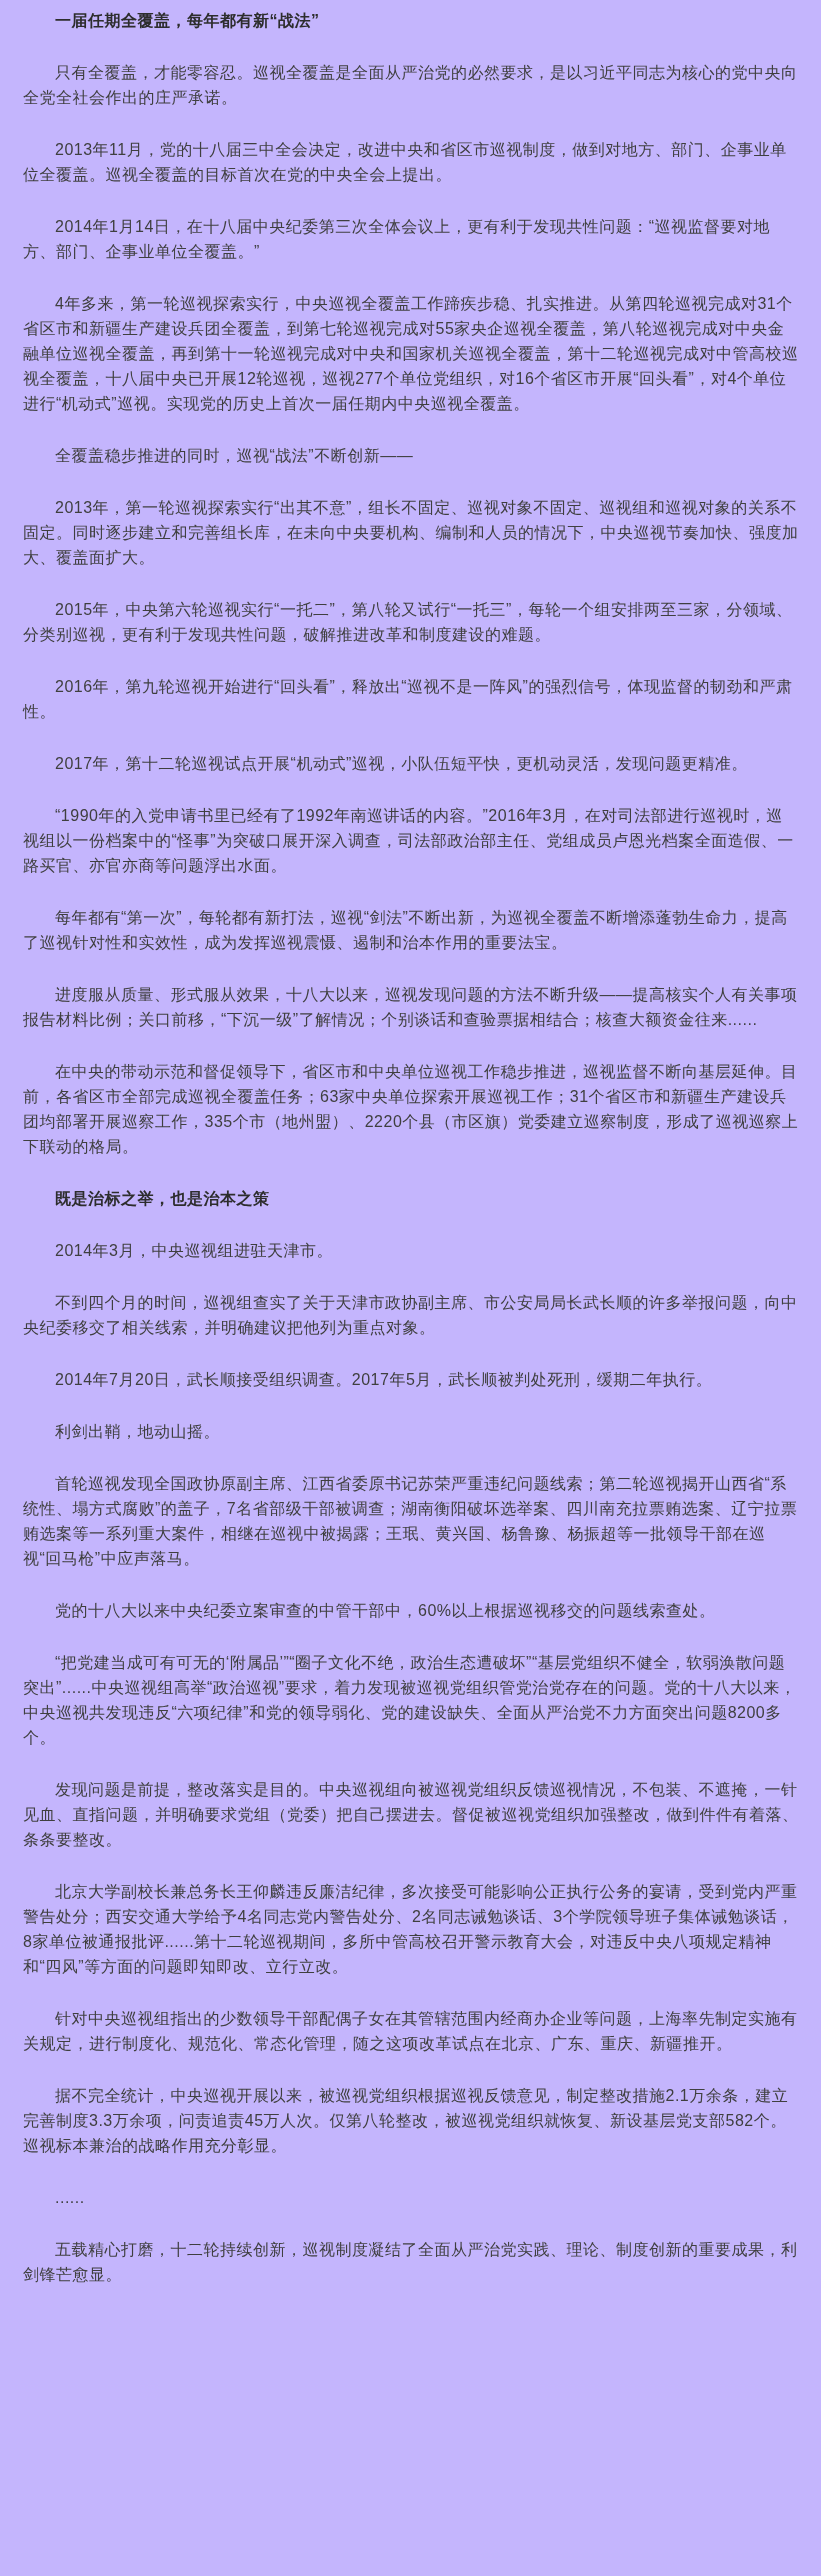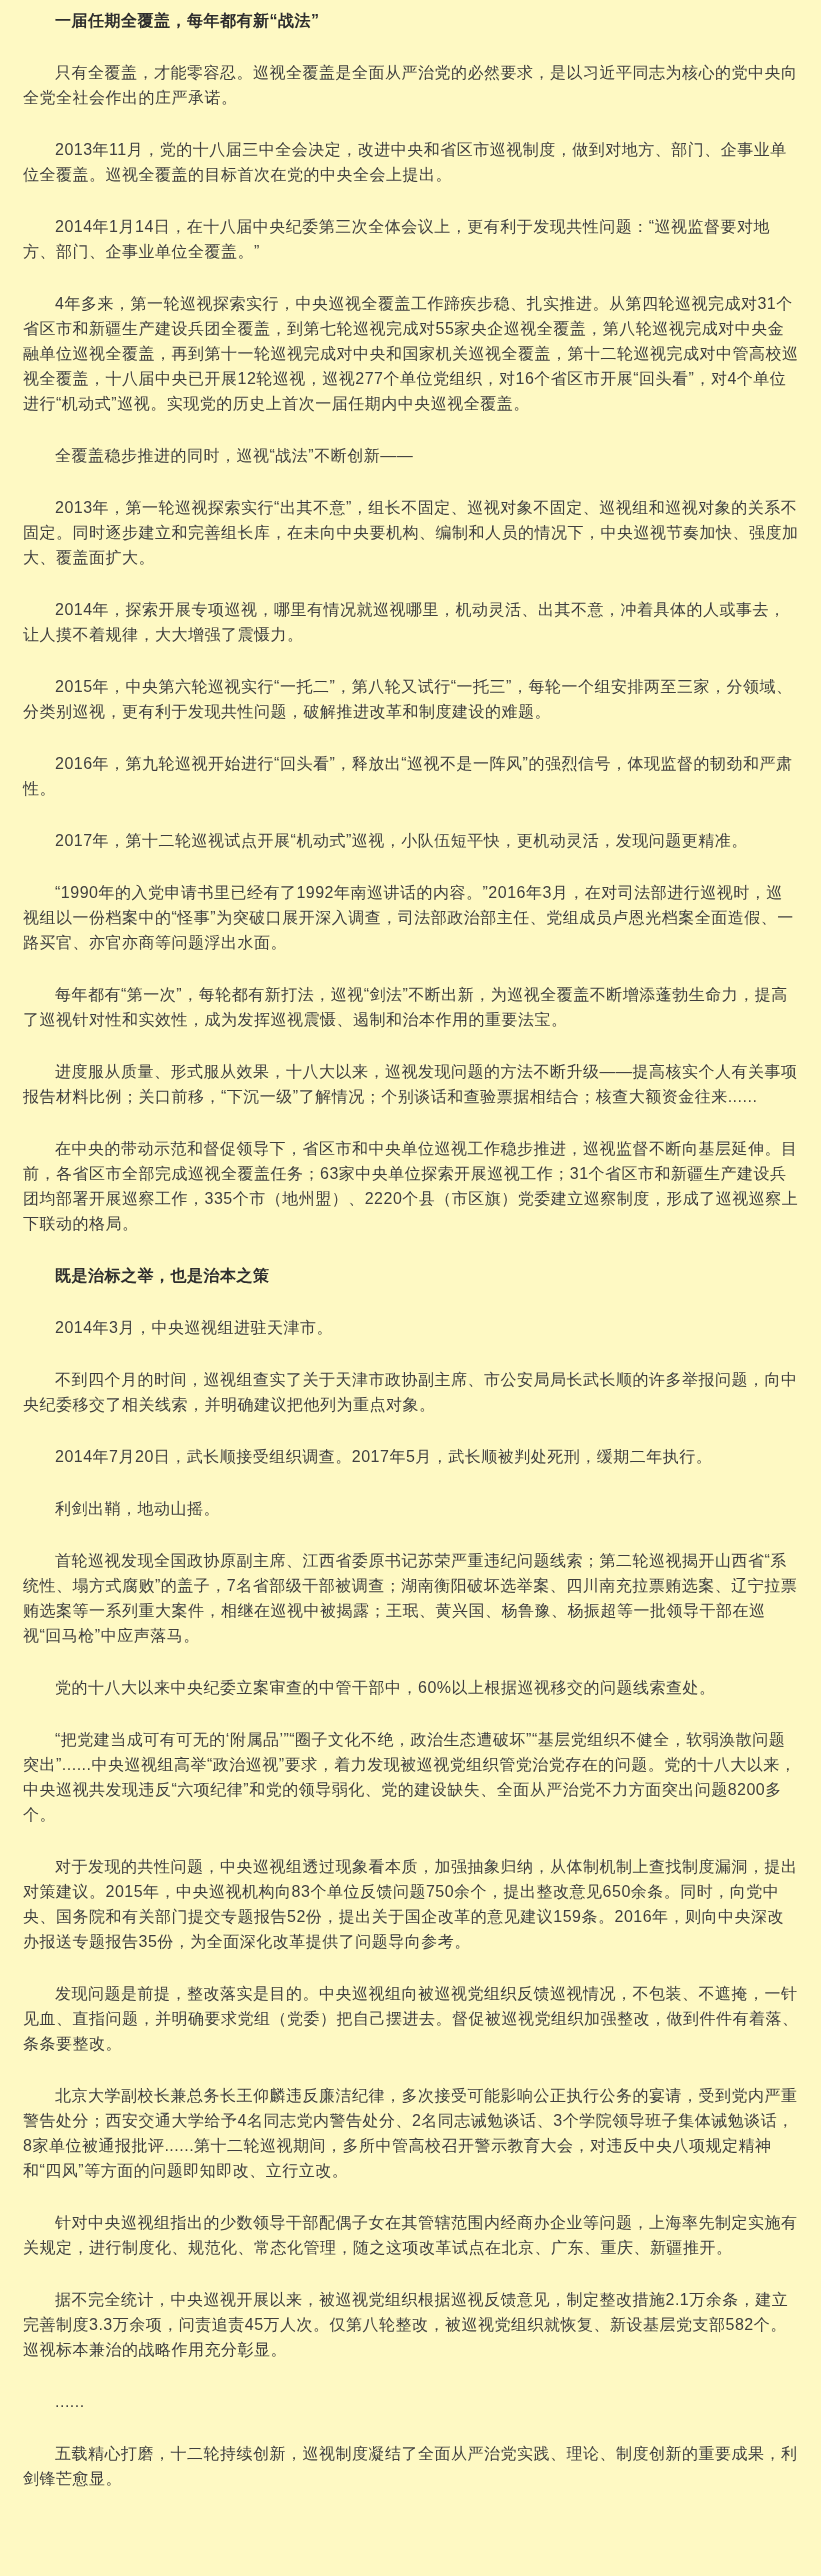--- a/index.html
+++ b/index.html
@@ -5,21 +5,21 @@
   html, body {
     margin: 0;
     padding: 0;
     background: #ffffff;
   }
   .page {
     width: 821px;
     height: 2576px;
     overflow: hidden;
     box-sizing: border-box;
-    background: #fef9c3;
+    background: #c4b5fd;
     padding: 8.4px 22px 0 23px;
   }
   .para, .heading {
     margin: 0 0 27px 0;
     font-family: "Liberation Sans", sans-serif;
     font-size: 16px;
     line-height: 25px;
     color: #3f3f3f;
     text-indent: 2em;
     letter-spacing: 0.5px;
@@ -34,37 +34,35 @@
 
 <div class="page">
   <div id="article-body">
       <p class="heading">一届任期全覆盖，每年都有新“战法”</p>
       <p class="para">只有全覆盖，才能零容忍。巡视全覆盖是全面从严治党的必然要求，是以习近平同志为核心的党中央向全党全社会作出的庄严承诺。</p>
       <p class="para">2013年11月，党的十八届三中全会决定，改进中央和省区市巡视制度，做到对地方、部门、企事业单位全覆盖。巡视全覆盖的目标首次在党的中央全会上提出。</p>
       <p class="para">2014年1月14日，在十八届中央纪委第三次全体会议上，更有利于发现共性问题：“巡视监督要对地方、部门、企事业单位全覆盖。”</p>
       <p class="para">4年多来，第一轮巡视探索实行，中央巡视全覆盖工作蹄疾步稳、扎实推进。从第四轮巡视完成对31个省区市和新疆生产建设兵团全覆盖，到第七轮巡视完成对55家央企巡视全覆盖，第八轮巡视完成对中央金融单位巡视全覆盖，再到第十一轮巡视完成对中央和国家机关巡视全覆盖，第十二轮巡视完成对中管高校巡视全覆盖，十八届中央已开展12轮巡视，巡视277个单位党组织，对16个省区市开展“回头看”，对4个单位进行“机动式”巡视。实现党的历史上首次一届任期内中央巡视全覆盖。</p>
       <p class="para">全覆盖稳步推进的同时，巡视“战法”不断创新——</p>
       <p class="para">2013年，第一轮巡视探索实行“出其不意”，组长不固定、巡视对象不固定、巡视组和巡视对象的关系不固定。同时逐步建立和完善组长库，在未向中央要机构、编制和人员的情况下，中央巡视节奏加快、强度加大、覆盖面扩大。</p>
-      <p class="para">2014年，探索开展专项巡视，哪里有情况就巡视哪里，机动灵活、出其不意，冲着具体的人或事去，让人摸不着规律，大大增强了震慑力。</p>
       <p class="para">2015年，中央第六轮巡视实行“一托二”，第八轮又试行“一托三”，每轮一个组安排两至三家，分领域、分类别巡视，更有利于发现共性问题，破解推进改革和制度建设的难题。</p>
       <p class="para">2016年，第九轮巡视开始进行“回头看”，释放出“巡视不是一阵风”的强烈信号，体现监督的韧劲和严肃性。</p>
       <p class="para">2017年，第十二轮巡视试点开展“机动式”巡视，小队伍短平快，更机动灵活，发现问题更精准。</p>
       <p class="para">“1990年的入党申请书里已经有了1992年南巡讲话的内容。”2016年3月，在对司法部进行巡视时，巡视组以一份档案中的“怪事”为突破口展开深入调查，司法部政治部主任、党组成员卢恩光档案全面造假、一路买官、亦官亦商等问题浮出水面。</p>
       <p class="para">每年都有“第一次”，每轮都有新打法，巡视“剑法”不断出新，为巡视全覆盖不断增添蓬勃生命力，提高了巡视针对性和实效性，成为发挥巡视震慑、遏制和治本作用的重要法宝。</p>
       <p class="para">进度服从质量、形式服从效果，十八大以来，巡视发现问题的方法不断升级——提高核实个人有关事项报告材料比例；关口前移，“下沉一级”了解情况；个别谈话和查验票据相结合；核查大额资金往来......</p>
       <p class="para">在中央的带动示范和督促领导下，省区市和中央单位巡视工作稳步推进，巡视监督不断向基层延伸。目前，各省区市全部完成巡视全覆盖任务；63家中央单位探索开展巡视工作；31个省区市和新疆生产建设兵团均部署开展巡察工作，335个市（地州盟）、2220个县（市区旗）党委建立巡察制度，形成了巡视巡察上下联动的格局。</p>
       <p class="heading">既是治标之举，也是治本之策</p>
       <p class="para">2014年3月，中央巡视组进驻天津市。</p>
       <p class="para">不到四个月的时间，巡视组查实了关于天津市政协副主席、市公安局局长武长顺的许多举报问题，向中央纪委移交了相关线索，并明确建议把他列为重点对象。</p>
       <p class="para">2014年7月20日，武长顺接受组织调查。2017年5月，武长顺被判处死刑，缓期二年执行。</p>
       <p class="para">利剑出鞘，地动山摇。</p>
       <p class="para">首轮巡视发现全国政协原副主席、江西省委原书记苏荣严重违纪问题线索；第二轮巡视揭开山西省“系统性、塌方式腐败”的盖子，7名省部级干部被调查；湖南衡阳破坏选举案、四川南充拉票贿选案、辽宁拉票贿选案等一系列重大案件，相继在巡视中被揭露；王珉、黄兴国、杨鲁豫、杨振超等一批领导干部在巡视“回马枪”中应声落马。</p>
       <p class="para">党的十八大以来中央纪委立案审查的中管干部中，60%以上根据巡视移交的问题线索查处。</p>
       <p class="para">“把党建当成可有可无的‘附属品’”“圈子文化不绝，政治生态遭破坏”“基层党组织不健全，软弱涣散问题突出”......中央巡视组高举“政治巡视”要求，着力发现被巡视党组织管党治党存在的问题。党的十八大以来，中央巡视共发现违反“六项纪律”和党的领导弱化、党的建设缺失、全面从严治党不力方面突出问题8200多个。</p>
-      <p class="para">对于发现的共性问题，中央巡视组透过现象看本质，加强抽象归纳，从体制机制上查找制度漏洞，提出对策建议。2015年，中央巡视机构向83个单位反馈问题750余个，提出整改意见650余条。同时，向党中央、国务院和有关部门提交专题报告52份，提出关于国企改革的意见建议159条。2016年，则向中央深改办报送专题报告35份，为全面深化改革提供了问题导向参考。</p>
       <p class="para">发现问题是前提，整改落实是目的。中央巡视组向被巡视党组织反馈巡视情况，不包装、不遮掩，一针见血、直指问题，并明确要求党组（党委）把自己摆进去。督促被巡视党组织加强整改，做到件件有着落、条条要整改。</p>
       <p class="para">北京大学副校长兼总务长王仰麟违反廉洁纪律，多次接受可能影响公正执行公务的宴请，受到党内严重警告处分；西安交通大学给予4名同志党内警告处分、2名同志诫勉谈话、3个学院领导班子集体诫勉谈话，8家单位被通报批评......第十二轮巡视期间，多所中管高校召开警示教育大会，对违反中央八项规定精神和“四风”等方面的问题即知即改、立行立改。</p>
       <p class="para">针对中央巡视组指出的少数领导干部配偶子女在其管辖范围内经商办企业等问题，上海率先制定实施有关规定，进行制度化、规范化、常态化管理，随之这项改革试点在北京、广东、重庆、新疆推开。</p>
       <p class="para">据不完全统计，中央巡视开展以来，被巡视党组织根据巡视反馈意见，制定整改措施2.1万余条，建立完善制度3.3万余项，问责追责45万人次。仅第八轮整改，被巡视党组织就恢复、新设基层党支部582个。巡视标本兼治的战略作用充分彰显。</p>
       <p class="para">......</p>
       <p class="para">五载精心打磨，十二轮持续创新，巡视制度凝结了全面从严治党实践、理论、制度创新的重要成果，利剑锋芒愈显。</p>
     </div>
 </div>
 
 

